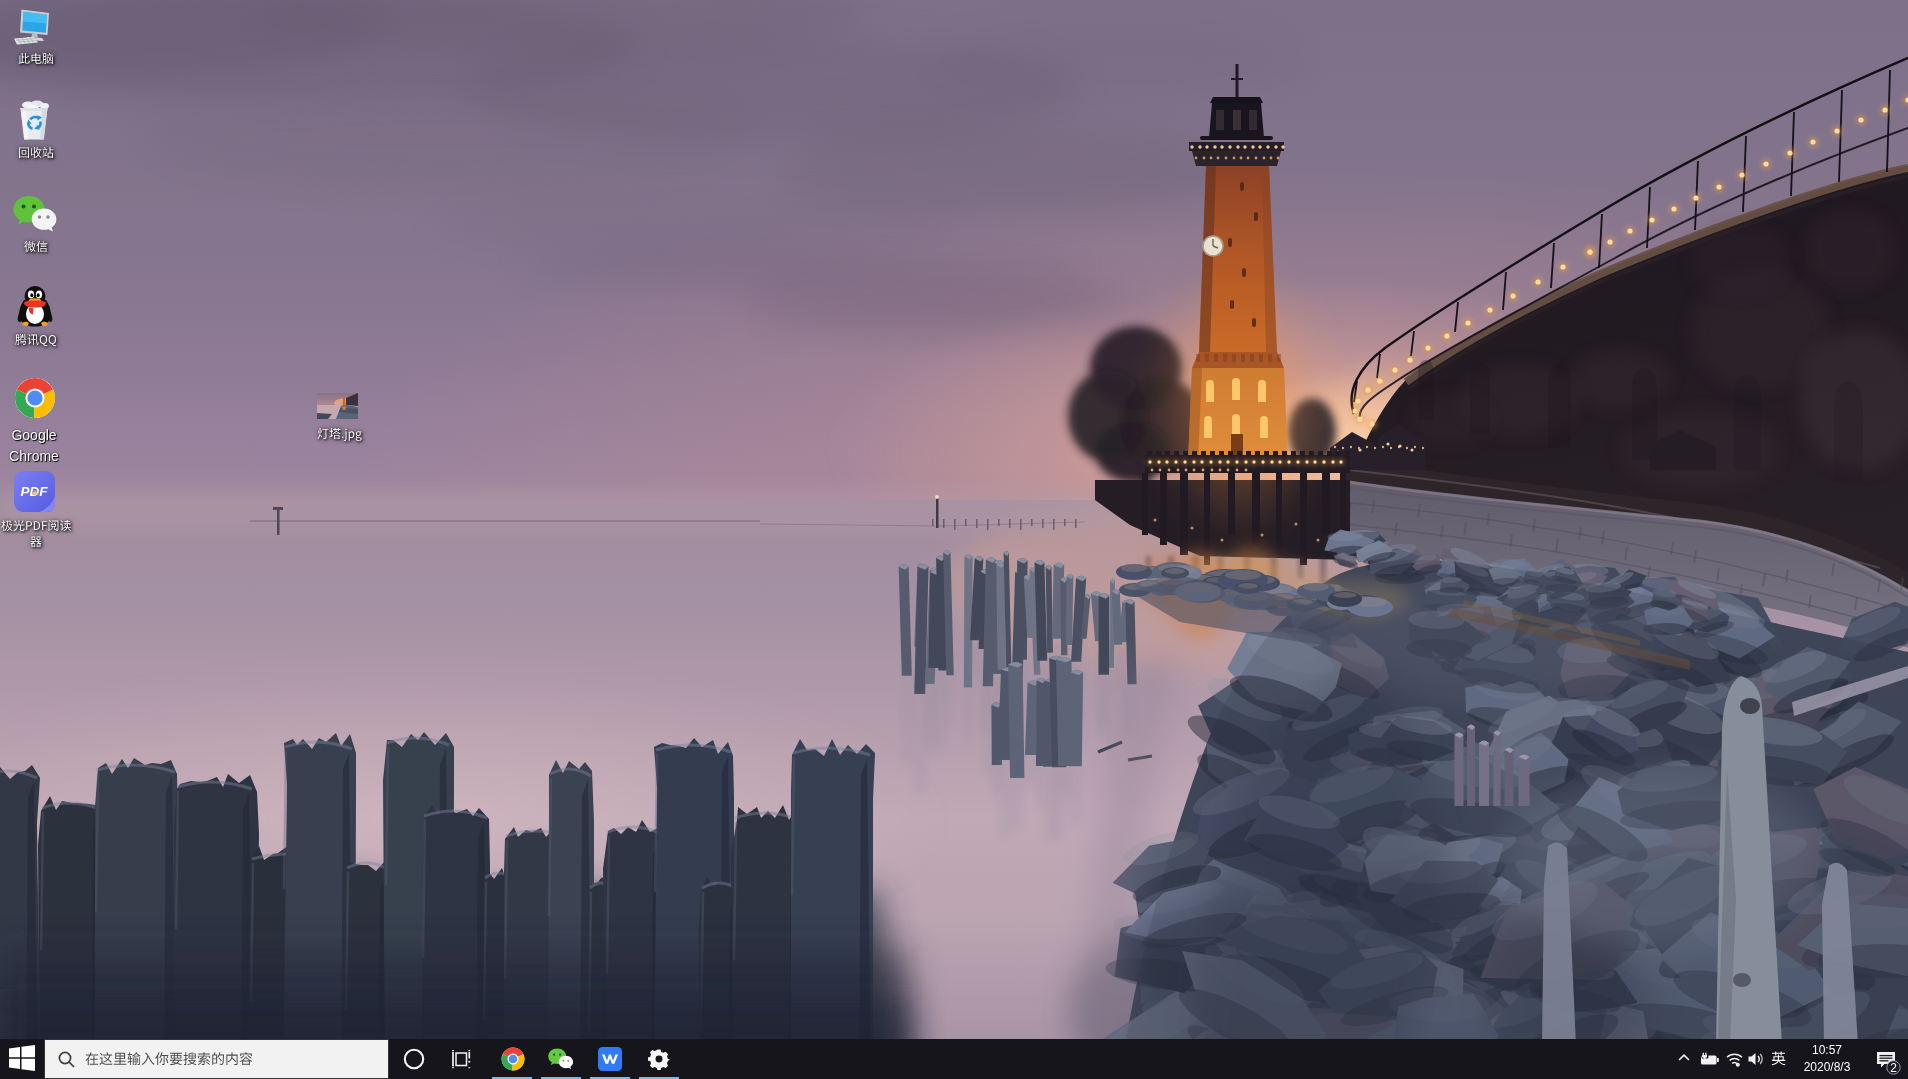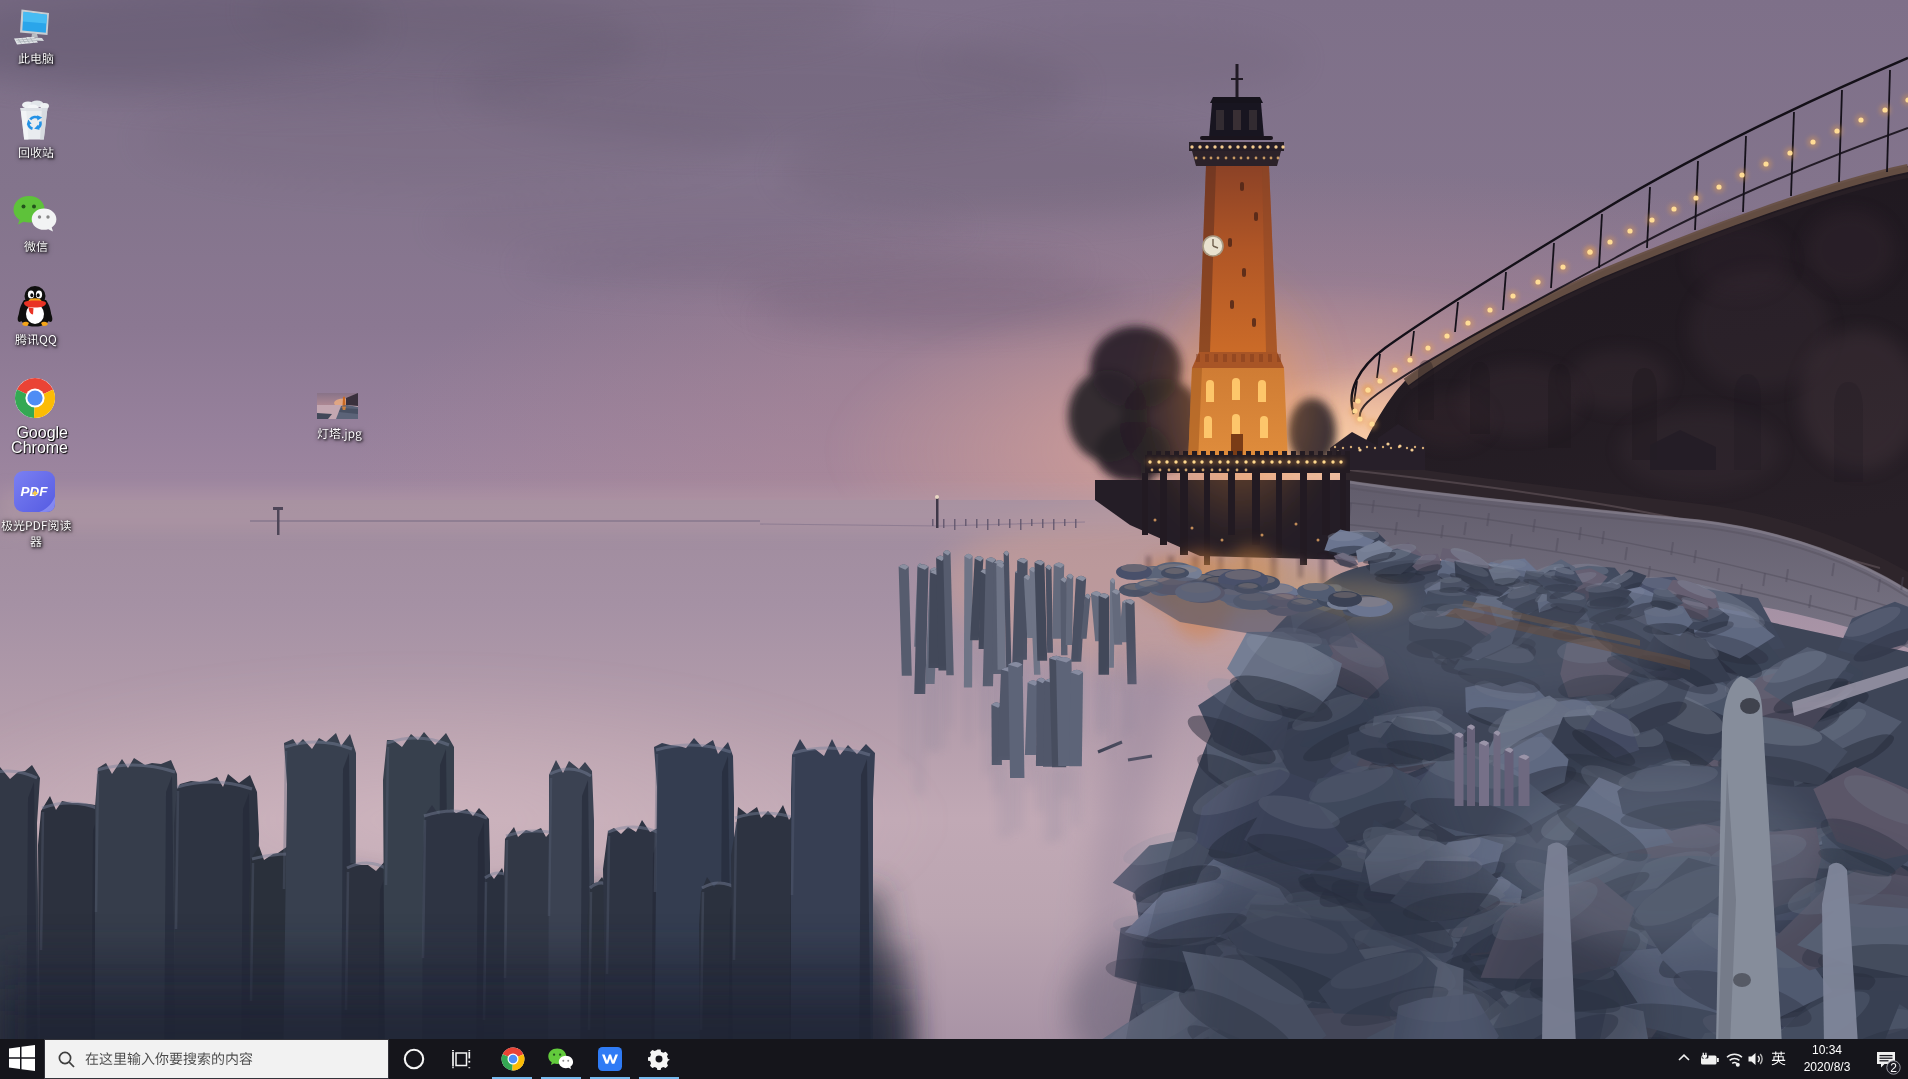--- a/index.html
+++ b/index.html
@@ -1,17 +1,17 @@
 <!DOCTYPE html>
 <html><head><meta charset="utf-8"><style>
 *{margin:0;padding:0;box-sizing:border-box}
 html,body{width:1908px;height:1079px;overflow:hidden;background:#7a6b80;font-family:"Liberation Sans",sans-serif}
 .lbl{position:absolute;filter:drop-shadow(1px 1px 1px rgba(0,0,0,0.95)) drop-shadow(0 0 2px rgba(0,0,0,0.6))}
 .ic{position:absolute}
-.tlbl{position:absolute;color:#fff;font-size:16px;line-height:15px;text-align:right;text-shadow:1px 1px 1px #000,0 0 2px rgba(0,0,0,0.8)}
+.tlbl{position:absolute;color:#fff;font-size:14px;line-height:21px;text-align:center;text-shadow:1px 1px 1px #000,0 0 2px rgba(0,0,0,0.8)}
 .tb{position:absolute;left:0;top:1039px;width:1908px;height:40px;background:#15151b}
 .search{position:absolute;left:44px;top:1039px;width:345px;height:40px;background:#f2f2f2;border:1px solid #33333a}
 .ab{position:absolute}
 .ul{position:absolute;top:1076.5px;width:40px;height:2.5px;background:#76b9ed}
 .clk{position:absolute;left:1786px;width:82px;text-align:center;color:#fff;font-size:12px;line-height:14px}
 </style></head><body>
 <svg width="1908" height="1079" viewBox="0 0 1908 1079" style="position:absolute;left:0;top:0">
     <defs>
 <linearGradient id="sky" x1="0" y1="0" x2="0" y2="1">
  <stop offset="0" stop-color="#7e7089"></stop>
@@ -2011,21 +2011,21 @@
 <circle cx="12.8" cy="13.8" r="2" fill="#f0f0f0"></circle>
   </svg>
 <svg class="ab" style="left:1747px;top:1051px" width="19" height="16" viewBox="0 0 19 16">
 <path d="M1.5,5.5 L4.5,5.5 L8.5,2 L8.5,14 L4.5,10.5 L1.5,10.5 Z" fill="#f0f0f0"></path>
 <path d="M11,5 A4.5,4.5 0 0 1 11,11" fill="none" stroke="#f0f0f0" stroke-width="1.4"></path>
 <path d="M13.2,3 A7.5,7.5 0 0 1 13.2,13" fill="none" stroke="#b8b8b8" stroke-width="1.4"></path>
   </svg>
 <svg class="ab" style="left:1770px;top:1048px" width="22" height="22">
     <path transform="translate(1,16)" d="M6.9 -9.4V-7.7H2.4V-4.2H0.9V-3.1H6.5C5.9 -1.8 4.3 -0.6 0.6 0.3C0.8 0.5 1.1 1 1.3 1.2C5.2 0.3 6.9 -1.1 7.6 -2.7C8.8 -0.5 10.8 0.7 13.8 1.2C14 0.9 14.3 0.4 14.5 0.2C11.6 -0.2 9.6 -1.2 8.5 -3.1H14.2V-4.2H12.7V-7.7H8V-9.4ZM3.5 -4.2V-6.7H6.9V-5.3C6.9 -4.9 6.8 -4.5 6.8 -4.2ZM11.6 -4.2H8C8 -4.5 8 -4.9 8 -5.2V-6.7H11.6ZM9.6 -12.6V-11.2H5.3V-12.6H4.2V-11.2H1V-10.2H4.2V-8.6H5.3V-10.2H9.6V-8.6H10.7V-10.2H13.9V-11.2H10.7V-12.6Z" fill="#fff"></path>
   </svg>
-<div class="clk" style="top:1043px">10:34</div>
+<div class="clk" style="top:1043px">10:57</div>
 <div class="clk" style="top:1060px">2020/8/3</div>
 <svg class="ab" style="left:1876px;top:1051px" width="26" height="24" viewBox="0 0 26 24">
 <path d="M1,1 L19,1 L19,13 L8.5,13 L5,16.5 L5,13 L1,13 Z" fill="#f0f0f0"></path>
 <g stroke="#17171f" stroke-width="1.3">
       <line x1="3.5" y1="4.6" x2="16.5" y2="4.6"></line>
       <line x1="3.5" y1="7.2" x2="16.5" y2="7.2"></line>
       <line x1="3.5" y1="9.8" x2="12.5" y2="9.8"></line>
     </g>
 <circle cx="17.5" cy="16.5" r="6.7" fill="#1b1b24" stroke="#9a9aa2" stroke-width="1"></circle>
 <text x="17.5" y="20.8" font-family="Liberation Sans,sans-serif" font-size="12" fill="#fff" text-anchor="middle">2</text>

